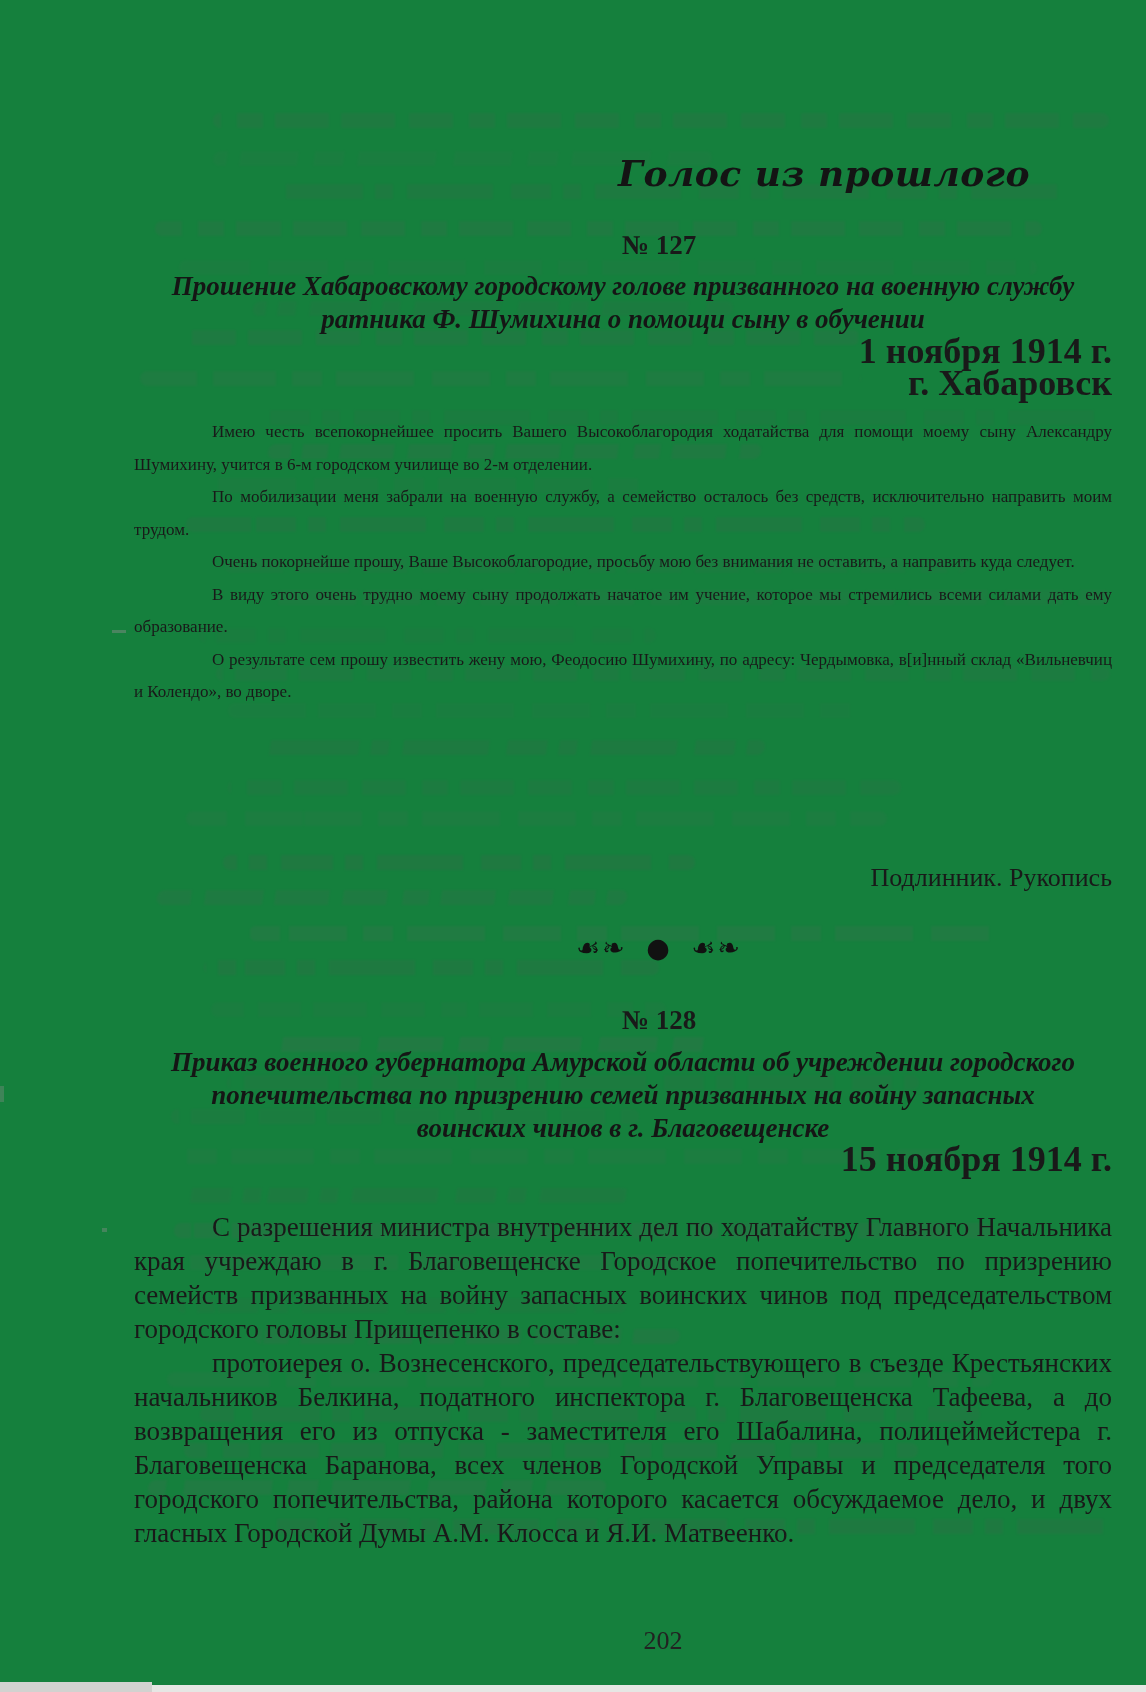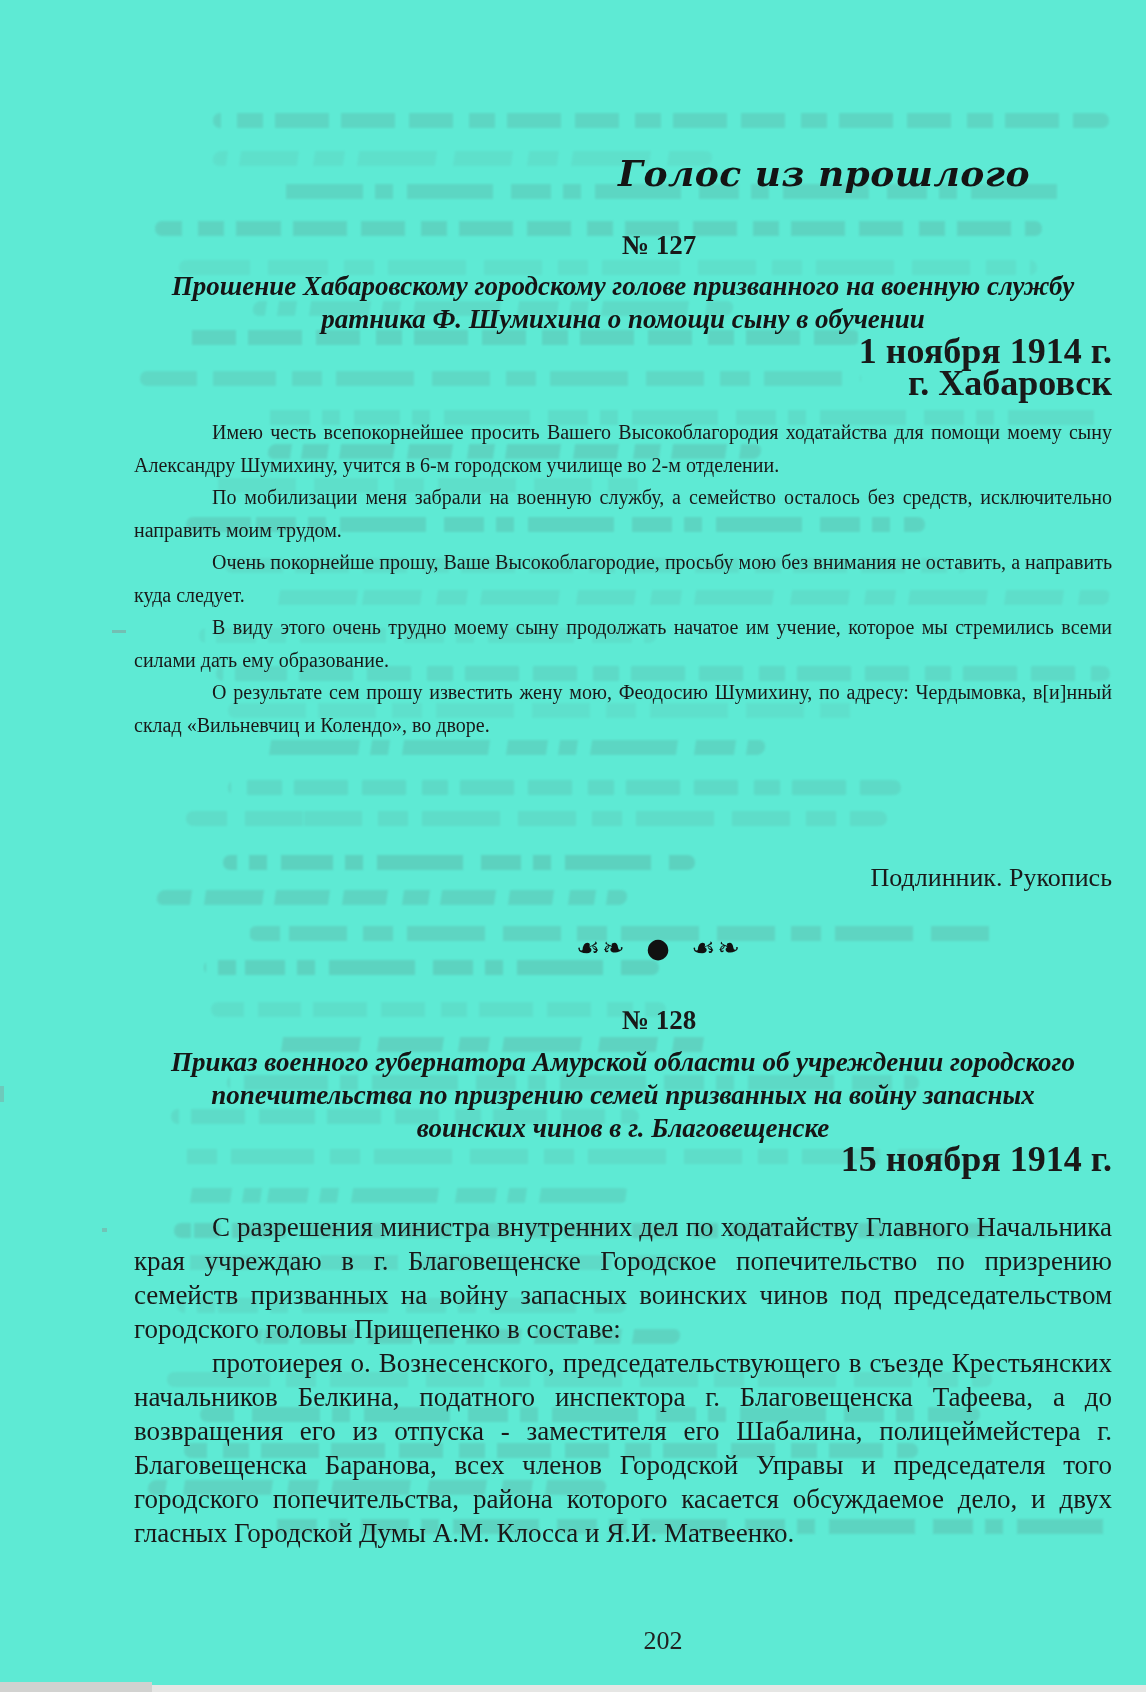--- a/index.html
+++ b/index.html
@@ -1,19 +1,19 @@
 <!DOCTYPE html>
 <html><head>
 <meta charset="utf-8">
 <style>
   html,body{margin:0;padding:0;background:#ffffff;}
   .page{
     position:relative;
     width:1146px;height:1692px;
-    background:#5eead4;
+    background:#15803d;
     overflow:hidden;
     font-family:"Liberation Serif", serif;
     color:#191919;
   }
   .content{position:absolute;inset:0;z-index:2;}
   
   .running-header{
     position:absolute;top:152px;right:116px;
     font-family:"DejaVu Serif", serif;
     font-weight:bold;font-style:italic;
@@ -32,21 +32,21 @@
   }
   .title-wrap1{top:262px;}
   .title-wrap2{top:1038px;}
   .title-inner{max-width:930px;margin:8px auto;font-style:italic;}
   .doc-date{
     text-align:right;font-weight:bold;font-size:36px;white-space:nowrap;
   }
   .date1{top:330px;padding-right:14px;}
   .place1{top:362px;padding-right:47px;}
   .date2{top:1138px;padding-right:0;}
-  .doc-body{font-size:20px;text-align:justify;}
+  .doc-body{font-size:17px;text-align:justify;}
   .body1{top:416px;line-height:32.5px;}
   .body2{top:1210px;line-height:34px;font-size:27px;}
   .doc-body p{margin:0;text-indent:78px;}
   .archival{
     top:862px;text-align:right;font-size:26px;line-height:32.5px;
   }
   .ornament{
     top:932px;text-align:center;padding-left:36px;
     font-family:"DejaVu Sans", sans-serif;
     font-weight:bold;font-size:27px;

